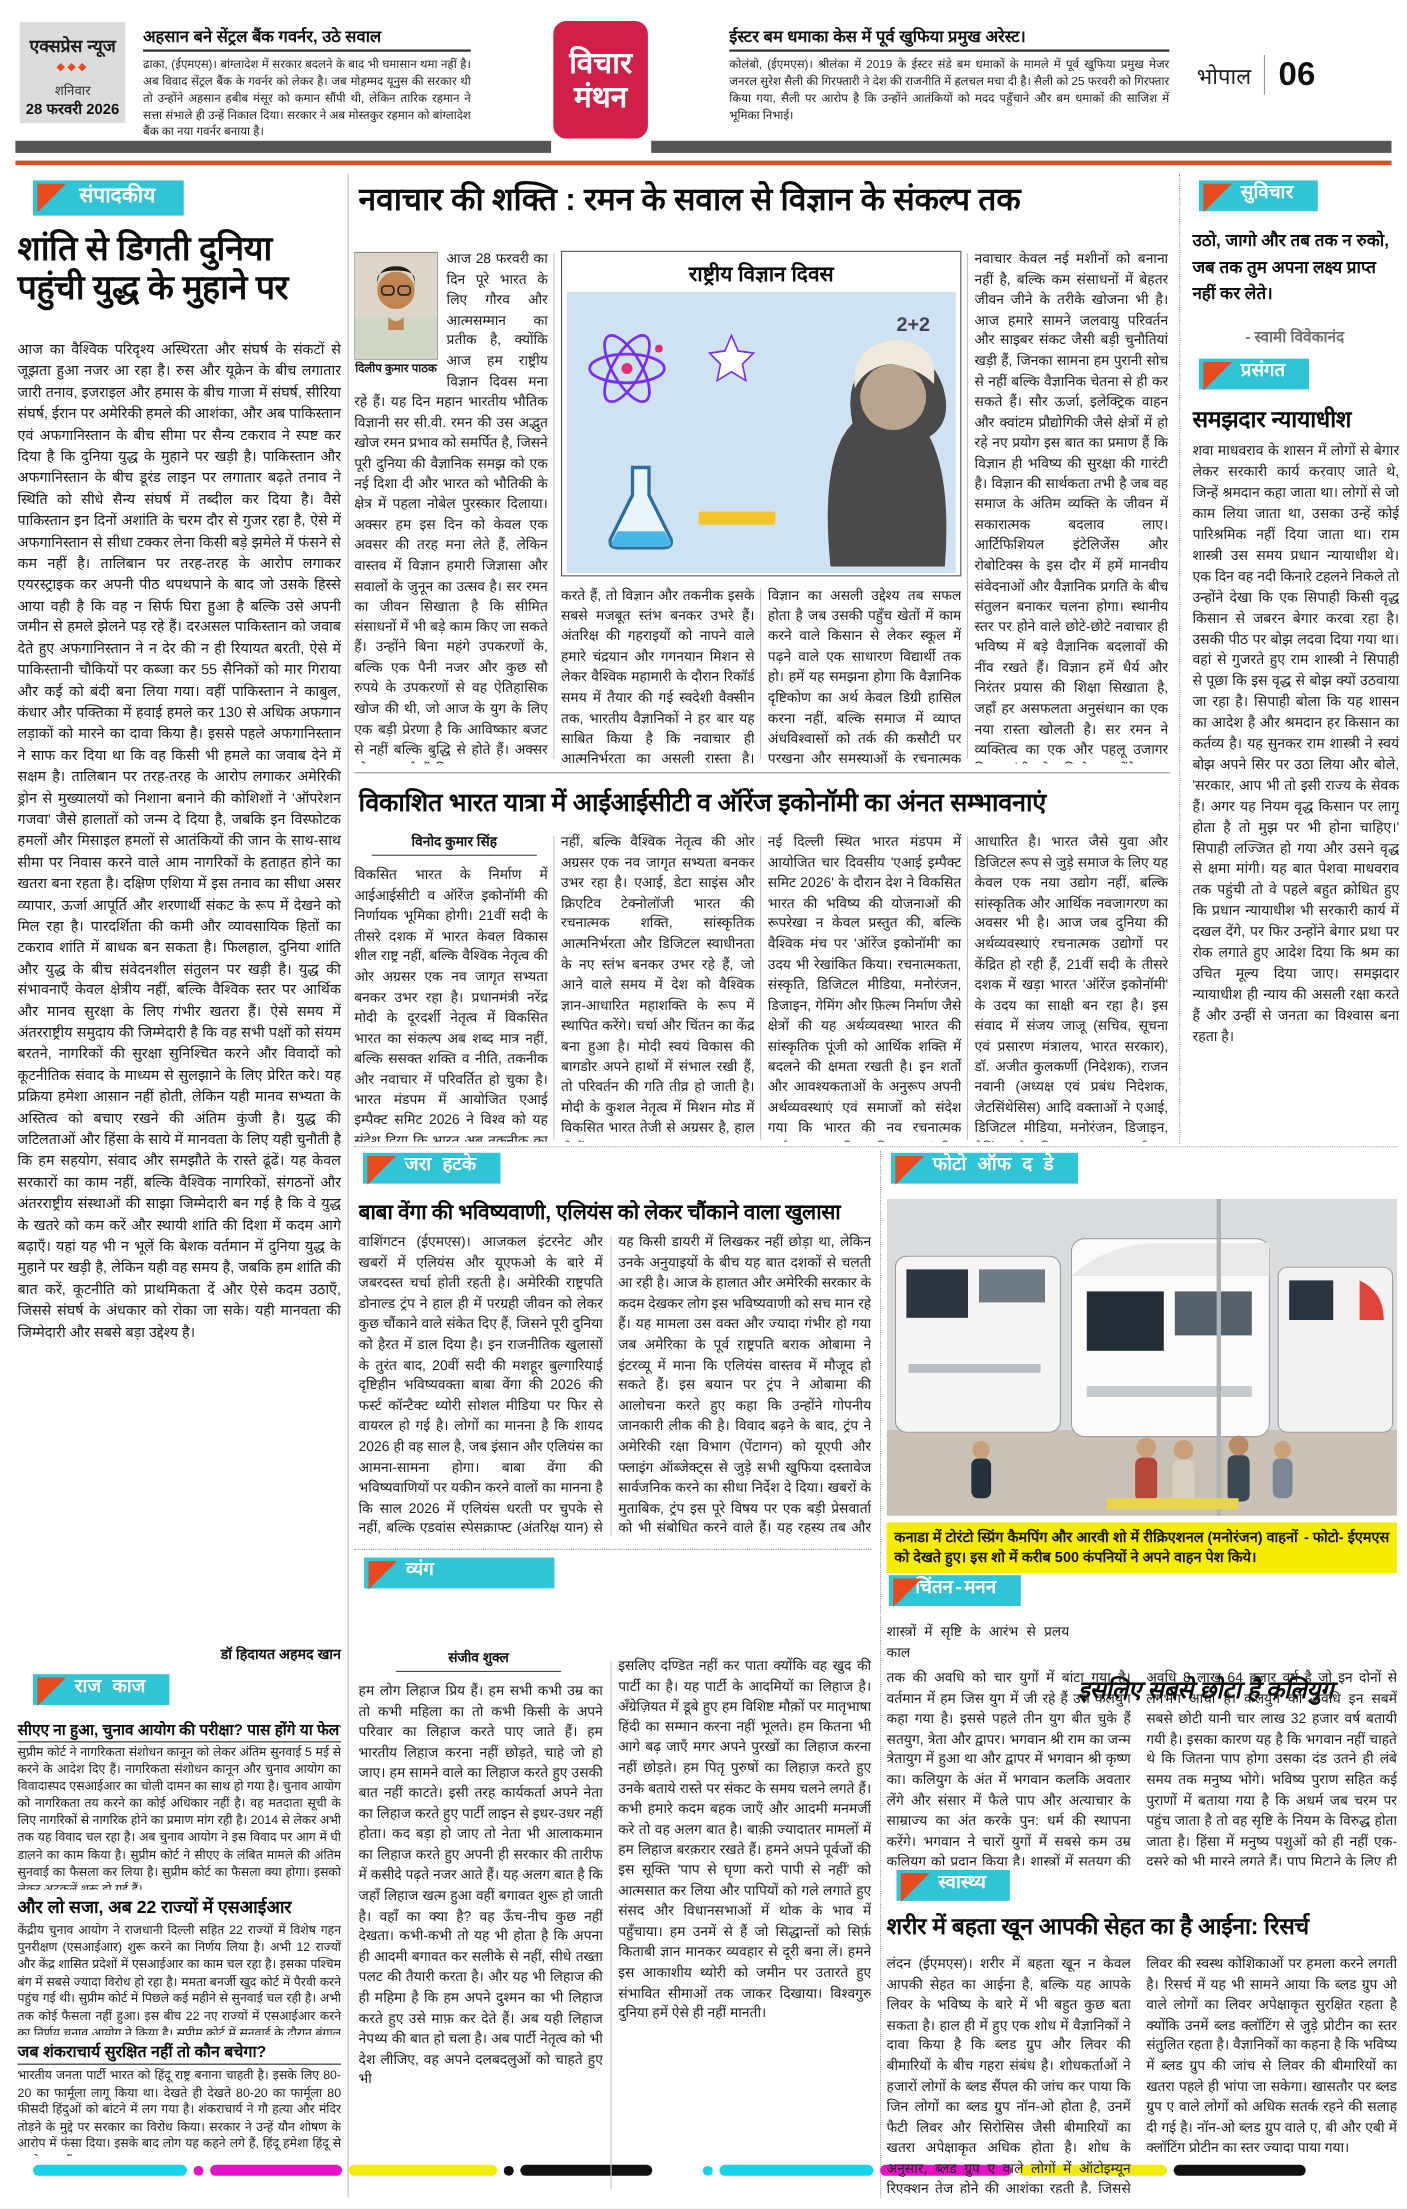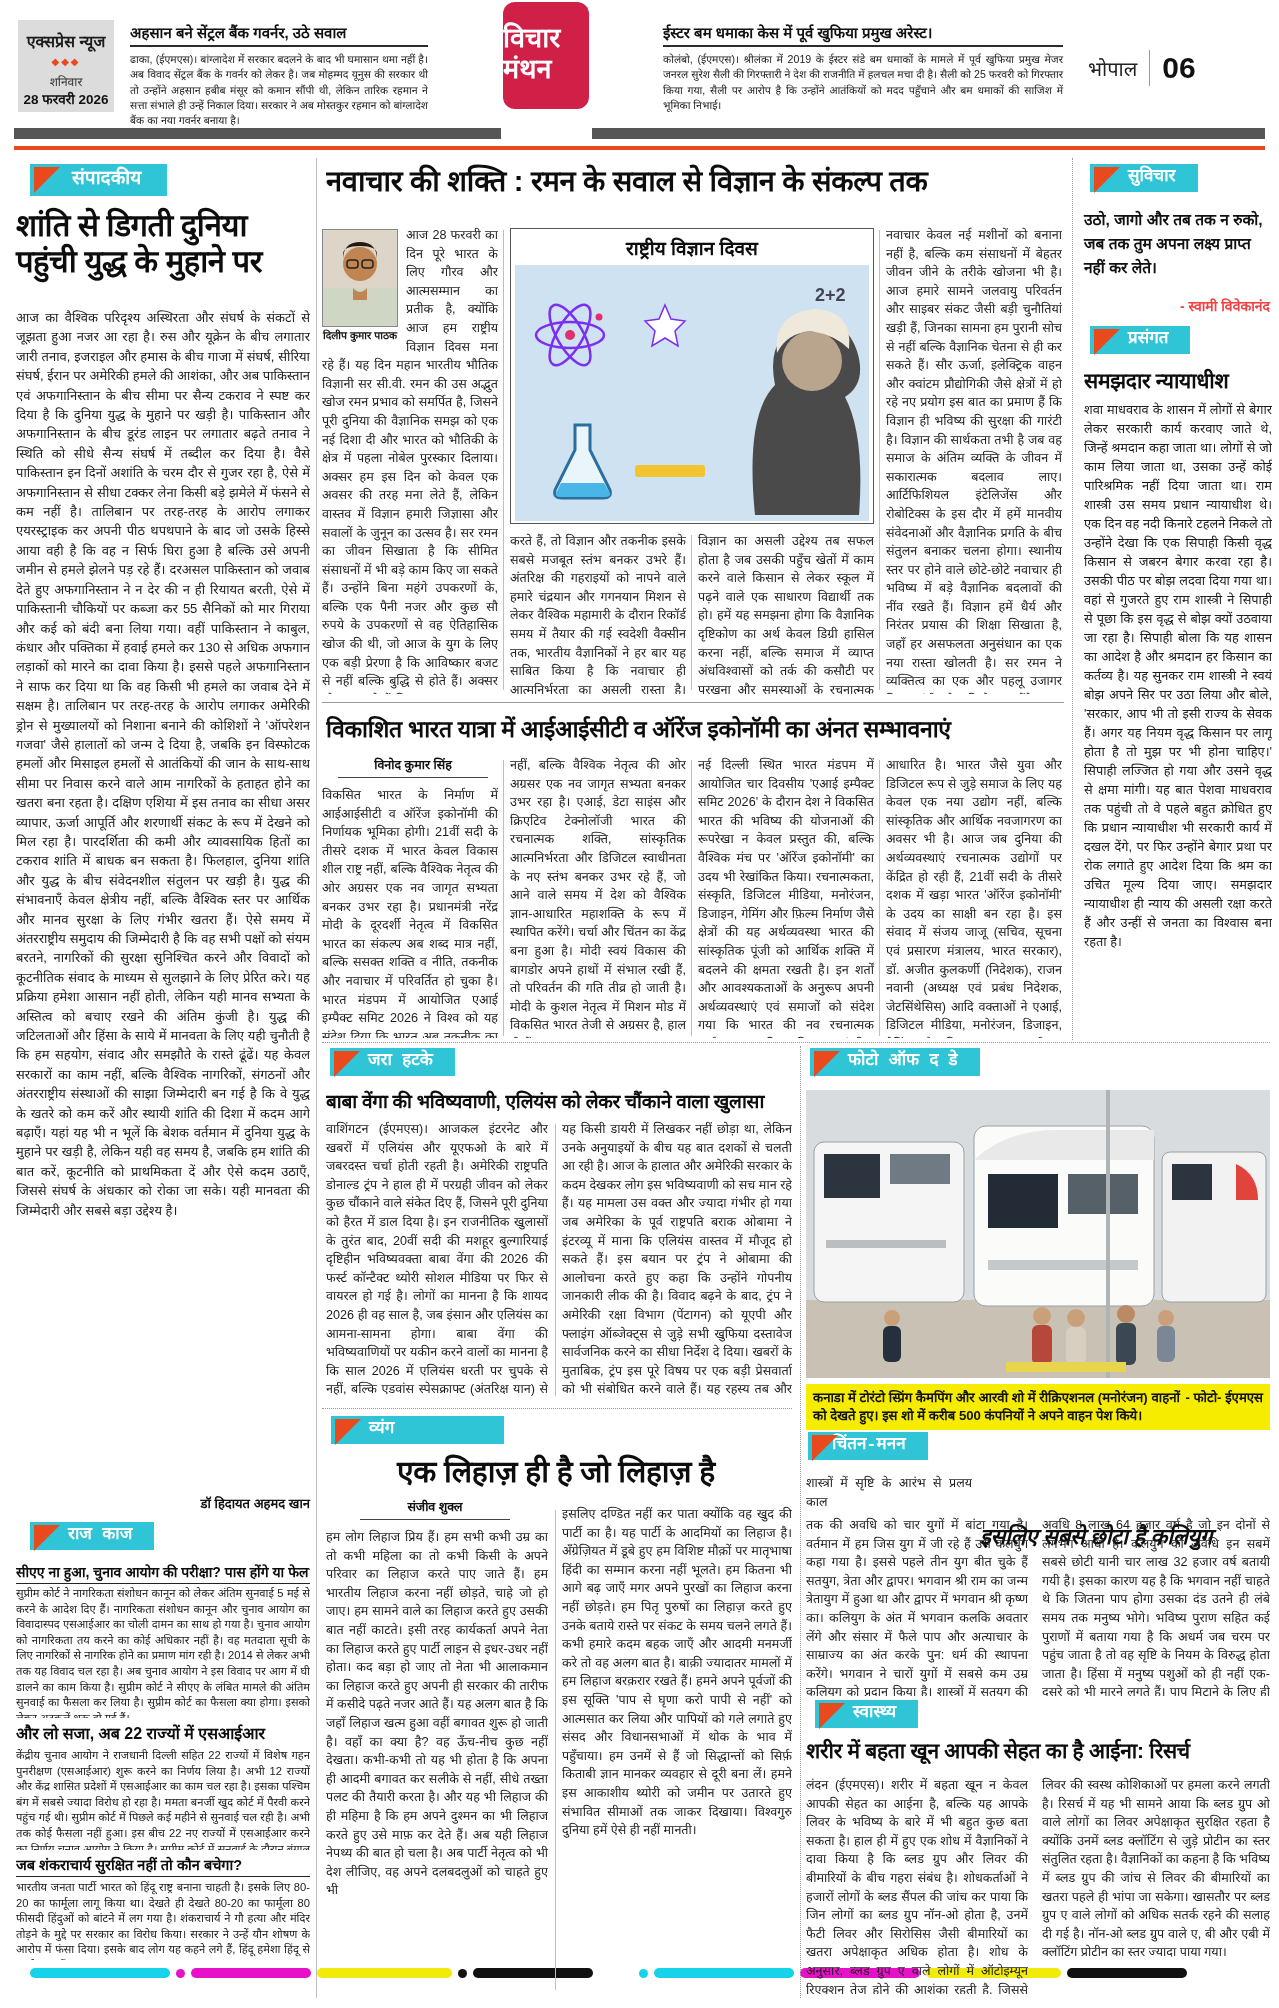--- a/index.html
+++ b/index.html
@@ -8,22 +8,22 @@
   .abs{position:absolute;}
   
   .masthead-box{left:18px;top:20px;width:96px;height:92px;background:#dcdcdc;text-align:center;padding-top:10px;box-sizing:border-box;}
   .paper-name{font-size:16px;font-weight:800;color:#1c1c1c;}
   .ornament{color:#e8491d;font-size:10px;letter-spacing:2px;margin-top:4px;}
   .m-day{font-size:12px;margin-top:6px;color:#333;}
   .m-date{font-size:13.5px;font-weight:700;color:#111;}
   .brief{width:298px;}
   .brief-h{font-size:15px;font-weight:800;border-bottom:2px solid #2b2b2b;padding-bottom:3px;margin-bottom:5px;color:#111;}
   .brief-b{font-size:10.6px;line-height:1.45;text-align:justify;color:#222;}
-  .center-title{left:503px;top:2px;width:86px;height:107px;background:#d02048;border-radius:12px;color:#fff;
-      display:flex;flex-direction:column;align-items:flex-start;justify-content:center;font-size:27px;font-weight:800;line-height:1.12;font-family:Liberation Mono, monospace;}
+  .center-title{left:503px;top:19px;width:86px;height:107px;background:#d02048;border-radius:12px;color:#fff;
+      display:flex;flex-direction:column;align-items:center;justify-content:center;font-size:27px;font-weight:800;line-height:1.12;}
   .locale{left:1088px;top:50px;display:flex;align-items:center;}
   .locale .city{font-size:20px;color:#222;}
   .locale .sep{width:1px;height:36px;background:#999;margin:0 12px;}
   .locale .pg{font-size:30px;font-weight:800;color:#111;}
   .bar{height:11px;background:#555;top:128px;}
   .rule-orange{left:14px;top:146px;width:1251px;height:4px;background:#e8491d;}
   
   .lab{background:#2fc4d6;color:#fff;font-weight:800;font-size:19px;padding:5px 26px 6px 42px;position:absolute;line-height:1.1;font-family:Liberation Mono, monospace;}
   .lab::before{content:'';position:absolute;left:4px;top:3px;width:0;height:0;
       border-top:26px solid #e8491d;border-right:26px solid transparent;}
@@ -44,21 +44,21 @@
   .img-title{font-size:19px;font-weight:800;text-align:center;padding:2px 0 4px;color:#0d0d0d;}
   .caption{background:#f6ec00;font-size:13.2px;font-weight:800;line-height:1.35;padding:5px 7px;color:#111;box-sizing:border-box;}
   .caption .credit{float:right;font-weight:800;}
   
   .rk-h{font-size:13px;font-weight:800;white-space:nowrap;overflow:hidden;color:#0d0d0d;}
   .rk-h.u{border-bottom:1.5px solid #222;padding-bottom:2px;}
   .cmyk{display:flex;align-items:center;gap:6px;}
   .pill{height:10px;border-radius:5px;}
   .dot{width:9px;height:9px;border-radius:50%;}
   .quote{font-size:15.5px;font-weight:700;line-height:1.55;color:#111;}
-  .quote-auth{font-weight:800;font-size:14px;text-align:right;margin-top:4px;color:#ef4444;}
+  .quote-auth{font-weight:800;font-size:14px;text-align:center;margin-top:4px;color:#737373;}
   figure{margin:0;}
 </style>
 </head>
 <body>
 
 <div class="page">
 
   <div class="abs masthead-box">
     <div class="paper-name">एक्सप्रेस न्यूज</div>
     <div class="ornament">◆◆◆</div>
@@ -229,21 +229,20 @@
     </g>
     <rect x="200" y="272" width="120" height="10" fill="#e8d44d"></rect>
   </svg>
   <div class="abs caption" style="left:806px;top:1384px;width:464px;">
     <span class="credit">- फोटो- ईएमएस</span>
     <span>कनाडा में टोरंटो स्प्रिंग कैमपिंग और आरवी शो में रीक्रिएशनल (मनोरंजन) वाहनों को देखते हुए। इस शो में करीब 500 कंपनियों ने अपने वाहन पेश किये।</span>
   </div>
 
   <div class="abs hline-dot" style="left:322px;top:1408px;width:470px;"></div>
   <div class="lab small" style="left:331px;top:1416px;padding-right:110px;">व्यंग</div>
-  <div class="abs head-xl" style="left:326px;top:1450px;width:460px;font-size:30px;text-align:center;">एक लिहाज़ ही है जो लिहाज़ है</div>
   <div class="abs author-line" style="left:360px;top:1498px;width:150px;">संजीव शुक्ल</div>
   <div class="abs bodytxt" style="left:326px;top:1528px;width:222px;height:462px;">हम लोग लिहाज प्रिय हैं। हम सभी कभी उम्र का तो कभी महिला का तो कभी किसी के अपने परिवार का लिहाज करते पाए जाते हैं। हम भारतीय लिहाज करना नहीं छोड़ते, चाहे जो हो जाए। हम सामने वाले का लिहाज करते हुए उसकी बात नहीं काटते। इसी तरह कार्यकर्ता अपने नेता का लिहाज करते हुए पार्टी लाइन से इधर-उधर नहीं होता। कद बड़ा हो जाए तो नेता भी आलाकमान का लिहाज करते हुए अपनी ही सरकार की तारीफ में कसीदे पढ़ते नजर आते हैं। यह अलग बात है कि जहाँ लिहाज खत्म हुआ वहीं बगावत शुरू हो जाती है। वहाँ का क्या है? वह ऊँच-नीच कुछ नहीं देखता। कभी-कभी तो यह भी होता है कि अपना ही आदमी बगावत कर सलीके से नहीं, सीधे तख्ता पलट की तैयारी करता है। और यह भी लिहाज की ही महिमा है कि हम अपने दुश्मन का भी लिहाज करते हुए उसे माफ़ कर देते हैं। अब यही लिहाज नेपथ्य की बात हो चला है। अब पार्टी नेतृत्व को भी देश लीजिए, वह अपने दलबदलुओं को चाहते हुए भी</div>
   <div class="abs bodytxt" style="left:562px;top:1505px;width:230px;height:486px;">इसलिए दण्डित नहीं कर पाता क्योंकि वह खुद की पार्टी का है। यह पार्टी के आदमियों का लिहाज है। अँग्रेज़ियत में डूबे हुए हम विशिष्ट मौक़ों पर मातृभाषा हिंदी का सम्मान करना नहीं भूलते। हम कितना भी आगे बढ़ जाएँ मगर अपने पुरखों का लिहाज करना नहीं छोड़ते। हम पितृ पुरुषों का लिहाज़ करते हुए उनके बताये रास्ते पर संकट के समय चलने लगते हैं। कभी हमारे कदम बहक जाएँ और आदमी मनमर्जी करे तो वह अलग बात है। बाक़ी ज्यादातर मामलों में हम लिहाज बरक़रार रखते हैं। हमने अपने पूर्वजों की इस सूक्ति 'पाप से घृणा करो पापी से नहीं' को आत्मसात कर लिया और पापियों को गले लगाते हुए संसद और विधानसभाओं में थोक के भाव में पहुँचाया। हम उनमें से हैं जो सिद्धान्तों को सिर्फ़ किताबी ज्ञान मानकर व्यवहार से दूरी बना लें। हमने इस आकाशीय थ्योरी को जमीन पर उतारते हुए संभावित सीमाओं तक जाकर दिखाया। विश्वगुरु दुनिया हमें ऐसे ही नहीं मानती।</div>
   <div class="abs vline" style="left:555px;top:1510px;height:480px;"></div>
 
   <div class="lab small" style="left:808px;top:1432px;padding-left:24px;">चिंतन-मनन</div>
   <div class="abs bodytxt" style="left:806px;top:1474px;width:166px;height:40px;">शास्त्रों में सृष्टि के आरंभ से प्रलय काल</div>
   <div class="abs head-xl" style="left:980px;top:1520px;width:292px;font-size:22px;font-style:italic;">इसलिए सबसे छोटा है कलियुग</div>
   <div class="abs bodytxt" style="left:806px;top:1516px;width:222px;height:180px;">तक की अवधि को चार युगों में बांटा गया है। वर्तमान में हम जिस युग में जी रहे हैं उसे कलयुग कहा गया है। इससे पहले तीन युग बीत चुके हैं सतयुग, त्रेता और द्वापर। भगवान श्री राम का जन्म त्रेतायुग में हुआ था और द्वापर में भगवान श्री कृष्ण का। कलियुग के अंत में भगवान कलकि अवतार लेंगे और संसार में फैले पाप और अत्याचार के साम्राज्य का अंत करके पुन: धर्म की स्थापना करेंगे। भगवान ने चारों युगों में सबसे कम उम्र कलियुग को प्रदान किया है। शास्त्रों में सतयुग की अवधि 17 लाख 28 हजार वर्ष बतायी गयी है और त्रेता की अवधि 12 लाख 28 हजार। द्वापर युग की</div>
   <div class="abs bodytxt" style="left:1042px;top:1516px;width:228px;height:180px;">अवधि 8 लाख 64 हजार वर्ष है जो इन दोनों से लगभग आधा है। कलयुग की अवधि इन सबमें सबसे छोटी यानी चार लाख 32 हजार वर्ष बतायी गयी है। इसका कारण यह है कि भगवान नहीं चाहते थे कि जितना पाप होगा उसका दंड उतने ही लंबे समय तक मनुष्य भोगे। भविष्य पुराण सहित कई पुराणों में बताया गया है कि अधर्म जब चरम पर पहुंच जाता है तो वह सृष्टि के नियम के विरुद्ध होता जाता है। हिंसा में मनुष्य पशुओं को ही नहीं एक-दूसरे को भी मारने लगते हैं। पाप मिटाने के लिए ही यह युग छोटा रखा गया, ताकि मनुष्य पाप का फल जल्दी भोग ले और नया धर्मयुग जल्दी आए।</div>

